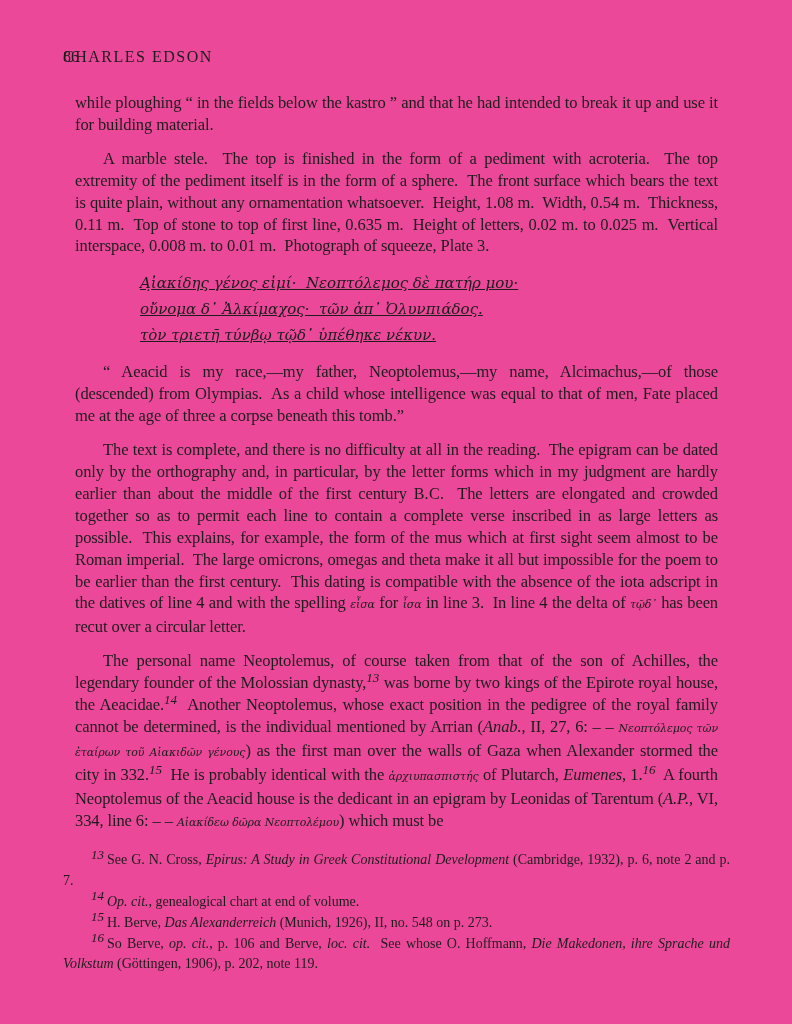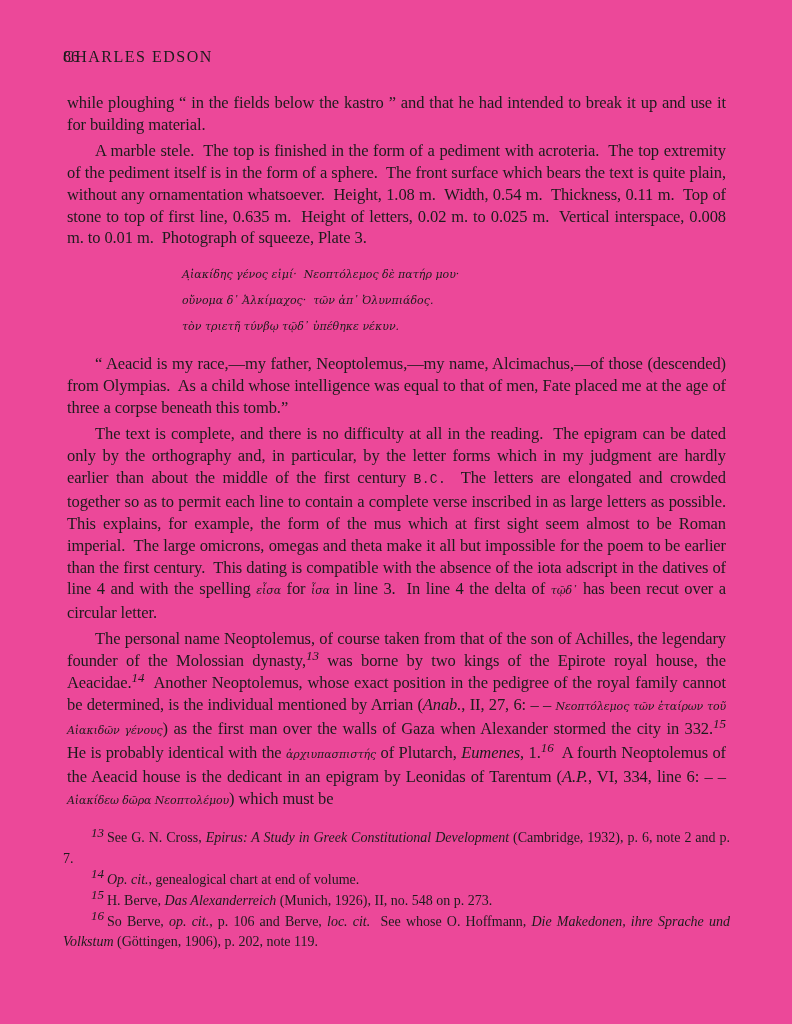--- a/index.html
+++ b/index.html
@@ -36,53 +36,53 @@
   }
   .running-title {
     position: absolute;
     left: 0;
     right: 0;
     top: 0;
     text-align: left;
     letter-spacing: 1.5px;
   }
   .body-par {
-    margin: 4px;
+    margin: 12px;
     font-size: 16.5px;
     line-height: 21.9px;
     text-align: justify;
     white-space: pre-wrap;
     letter-spacing: -0.1px;
   }
   .body-par.indent {
     text-indent: 28px;
   }
   .run { font-style: normal; }
   .run.i { font-style: italic; }
   .run.g {
     font-family: "DejaVu Serif", serif;
     font-style: italic;
     font-size: 11px;
   }
   .run.sc {
-    font-size: 13px;
+    font-size: 16px;
     letter-spacing: 0.3px;
-    font-family: Liberation Mono, monospace;
   }
   .run.sup, .fn-marker {
     vertical-align: super;
     font-size: 13px;
     line-height: 0;
     letter-spacing: 0;
     font-style: italic;
   }
   .epigram {
-    margin: 13px 0 13px 119px;
-    font-size: 11px;
+    margin: 13px 0 13px 77px;
+    font-size: 15px;
     line-height: 26px;
+    text-decoration: underline;
   }
   .epigram-line {
     font-family: "DejaVu Serif", serif;
     font-style: italic;
     white-space: pre;
   }
   .footnotes {
     margin-top: 17px;
     font-size: 14px;
     line-height: 20.8px;

